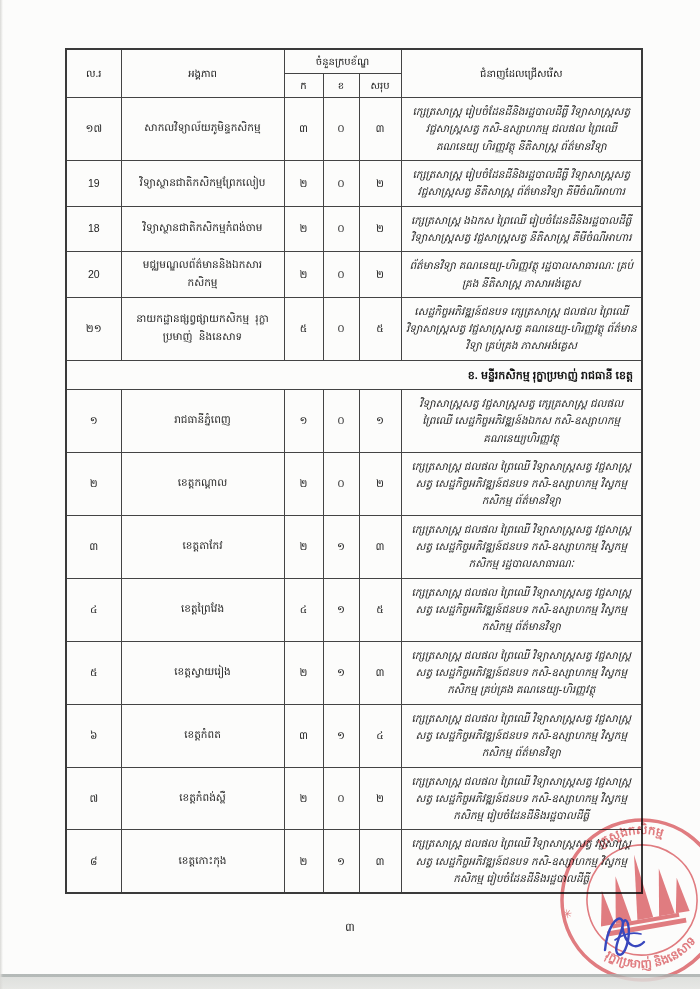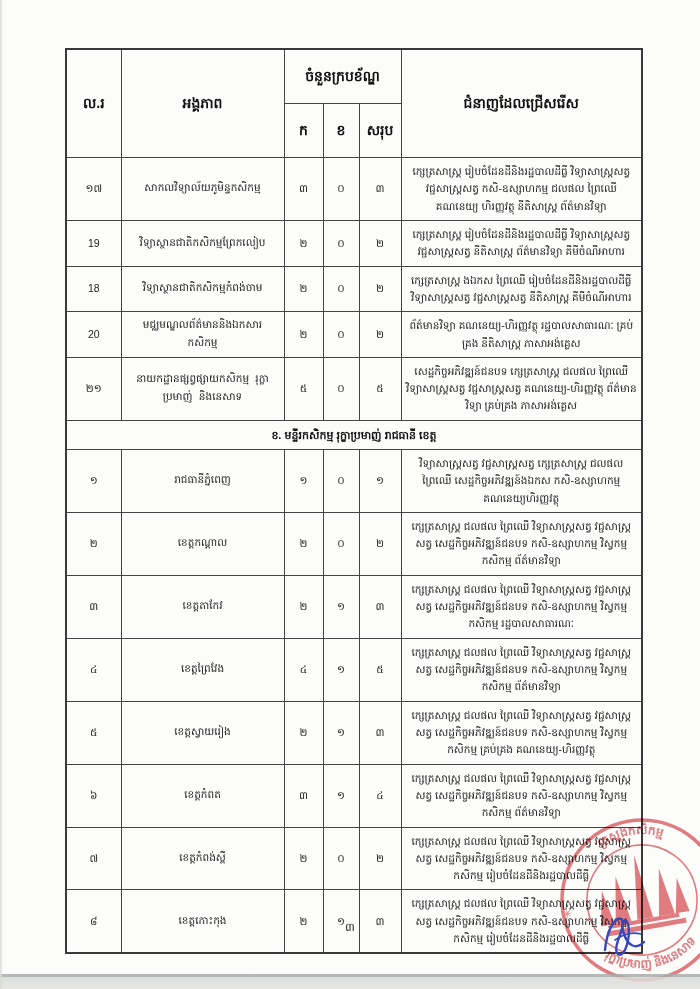--- a/index.html
+++ b/index.html
@@ -16,27 +16,27 @@
     border:2px solid #3a3a3a;
   }
   table.roster th, table.roster td {
     border:1px solid #444;
     font-size:10.5px; line-height:1.65;
     text-align:center; vertical-align:middle;
     padding:5px 4px;
     overflow-wrap:anywhere; word-break:break-word;
   }
   table.roster thead th {
-    font-weight:bold; font-size:14px; padding:16px 2px; line-height:1.5;
+    font-weight:normal; font-size:10px; padding:4px 2px; line-height:1.5;
     color:#111;
   }
-  td.skills-cell { padding:5px 8px; font-size:10.3px; }
+  td.skills-cell { padding:5px 8px; font-size:10.3px;font-style:italic; }
   td.unit-cell   { padding:5px 6px;font-family:Liberation Mono, monospace; }
   tr.section-row td {
-    text-align:center; font-weight:bold; font-size:11px;
+    text-align:right; font-weight:bold; font-size:11px;
     padding:5px 8px; color:#111;
   }
   
   .page-number {
     position:absolute; top:920px; left:0; width:700px;
     text-align:center; font-size:11.5px; color:#222;
   }
   
   .stamp-wrap {
     position:absolute; left:550px; top:808px; width:184px; height:184px;

